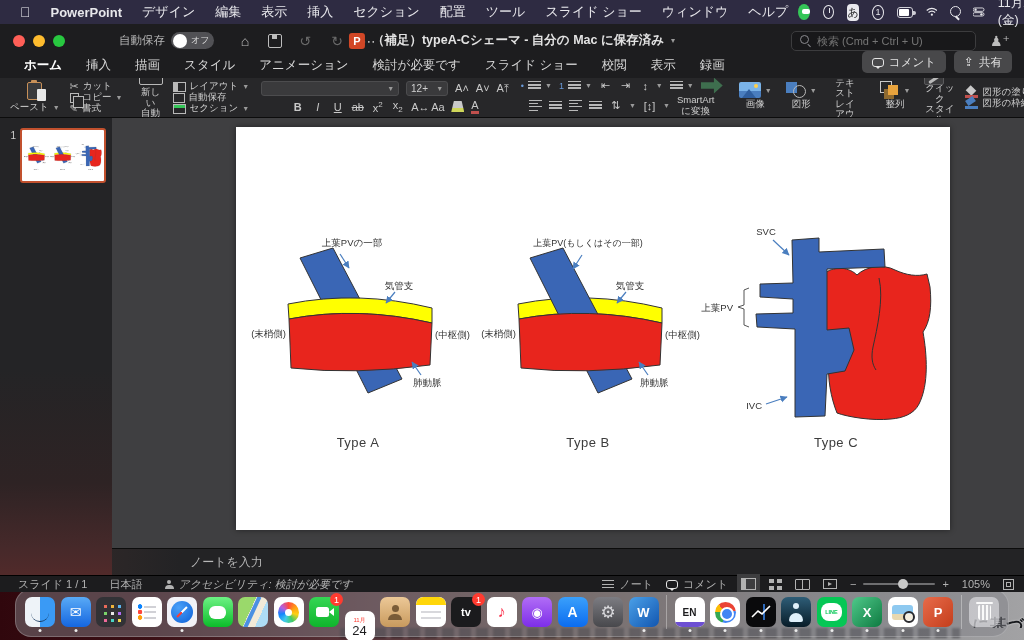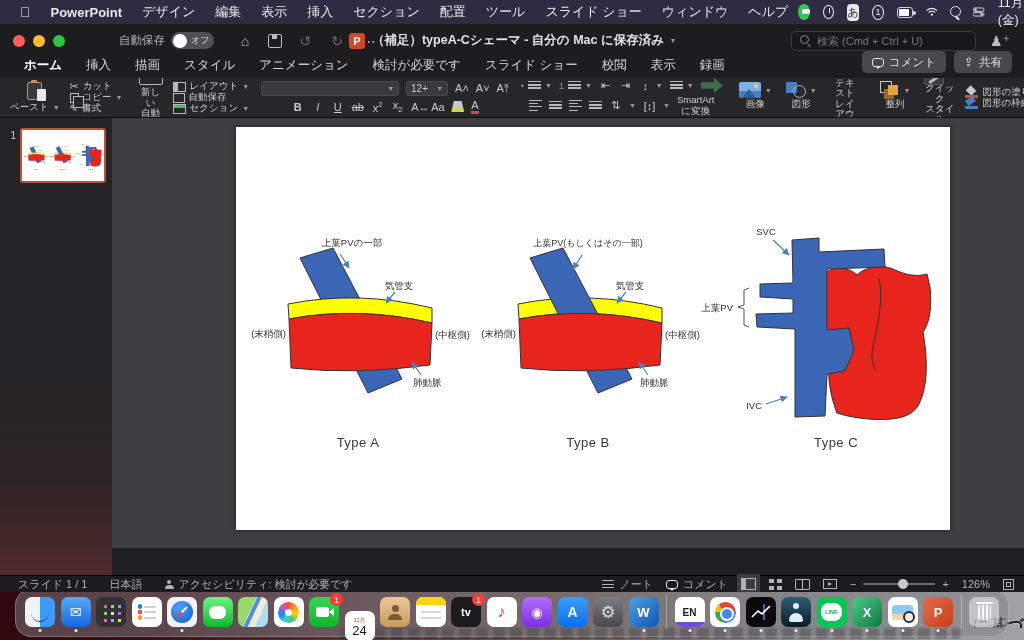--- a/index.html
+++ b/index.html
@@ -154,21 +154,21 @@
   
   .notesbar { position:absolute; top:548px; left:0; width:1024px; height:27px; background:#232325;
     border-top:1px solid #0c0c0c; display:flex; align-items:center; color:#b8b8b8; font-size:12px; }
   .notes-left-gap { width:180px; height:100%; background:linear-gradient(90deg,#3a2b29,#2a2627 70%,#232325); }
   .notes-text { padding-left:10px; }
 
   
   .statusbar { position:absolute; top:575px; left:0; width:1024px; height:17px; background:#1c1c1e;
     border-top:1px solid #000; display:flex; align-items:center; color:#b2b2b2; font-size:11px; }
   .sb-left { display:flex; align-items:center; gap:22px; padding-left:18px; }
-  .sb-acc { display:flex; align-items:center; gap:5px; }
+  .sb-acc { display:flex; align-items:center; gap:5px;font-style:italic; }
   .person-ico { width:9px; height:9px; position:relative; }
   .person-ico::before{content:""; position:absolute; left:2.5px; top:0; width:4px; height:4px; border-radius:50%; background:#b2b2b2;}
   .person-ico::after{content:""; position:absolute; left:0; bottom:0; width:9px; height:4px; border-radius:4px 4px 0 0; background:#b2b2b2;}
   .sb-right { margin-left:auto; display:flex; align-items:center; gap:13px; padding-right:10px; }
   .sb-item { display:flex; align-items:center; gap:5px; }
   .notes-ico { width:12px; height:9px; background:repeating-linear-gradient(#b2b2b2 0 1.3px, transparent 1.3px 3.5px); }
   .view-ico { width:15px; height:12px; border:1.2px solid #b2b2b2; position:relative; }
   .view-ico.normal { background:linear-gradient(90deg,#b2b2b2 0 4px,transparent 4px); }
   .view-ico.active-view { outline:4px solid #3d3d3f; background-color:#3d3d3f; }
   .view-grid { width:13px; height:11px; background:
@@ -608,20 +608,24 @@
               <text x="497" y="184" font-size="9.5" fill="#333" text-anchor="end">上葉PV</text>
               <text x="526" y="282" font-size="9.5" fill="#333" text-anchor="end">IVC</text>
               <text x="600" y="320" font-size="13" fill="#3c3c3c" text-anchor="middle" letter-spacing="0.5">Type C</text>
             </g>
           </g>
         </svg>
       </div>
     </div>
   </div>
 
+  <div class="notesbar">
+    <div class="notes-left-gap"></div>
+    <span class="notes-text">ノートを入力</span>
+  </div>
 
   <div class="statusbar">
     <div class="sb-left">
       <span>スライド 1 / 1</span>
       <span>日本語</span>
       <span class="sb-acc">
         <span class="person-ico"></span>
         <span>アクセシビリティ: 検討が必要です</span>
       </span>
     </div>
@@ -638,21 +642,21 @@
       <span class="view-grid"></span>
       <span class="view-book"></span>
       <span class="view-play"></span>
       <span class="zoomer">
         <span>−</span>
         <span class="z-track">
             <span class="z-knob"></span>
           </span>
         <span>+</span>
       </span>
-      <span>126%</span>
+      <span>105%</span>
       <span class="fit-ico"></span>
     </div>
   </div>
 
   <div class="dockzone">
     <div class="bg-blur"></div>
     <div class="bg-textstrip">
       <span>に基づ</span>
     </div>
     <div class="dock">

